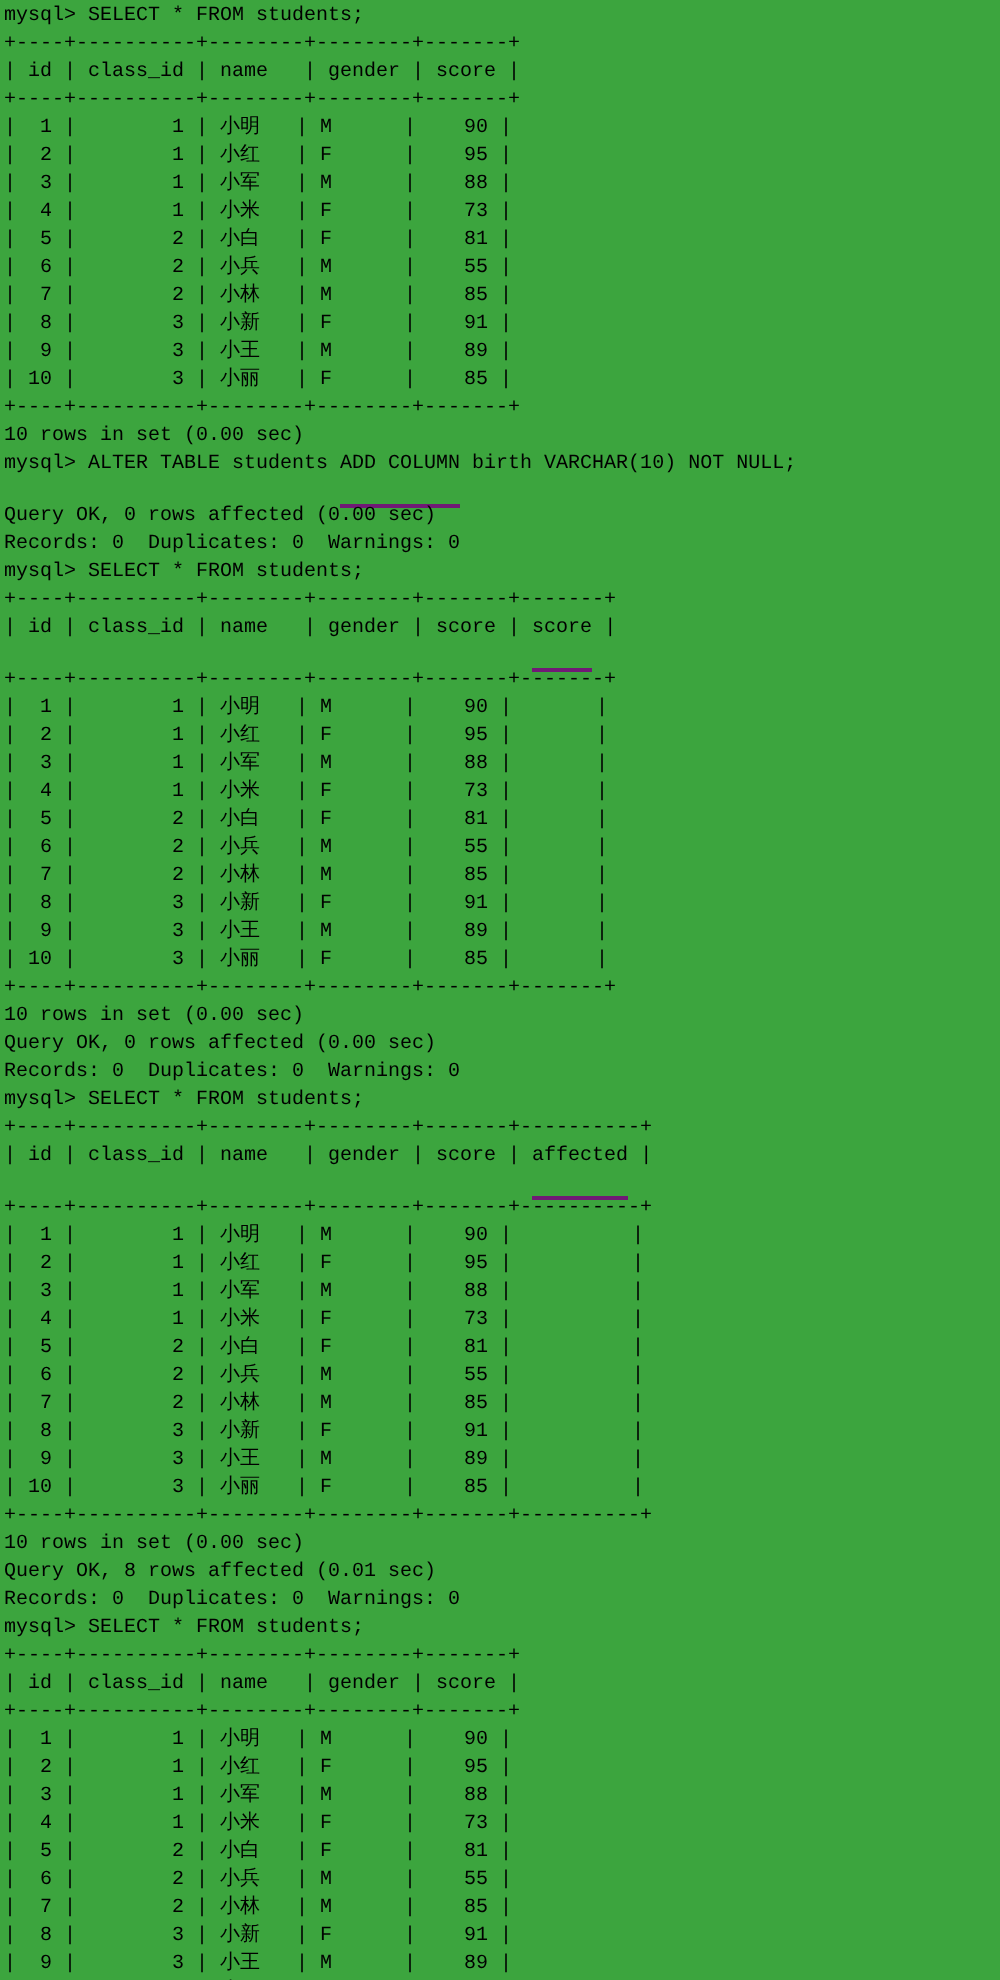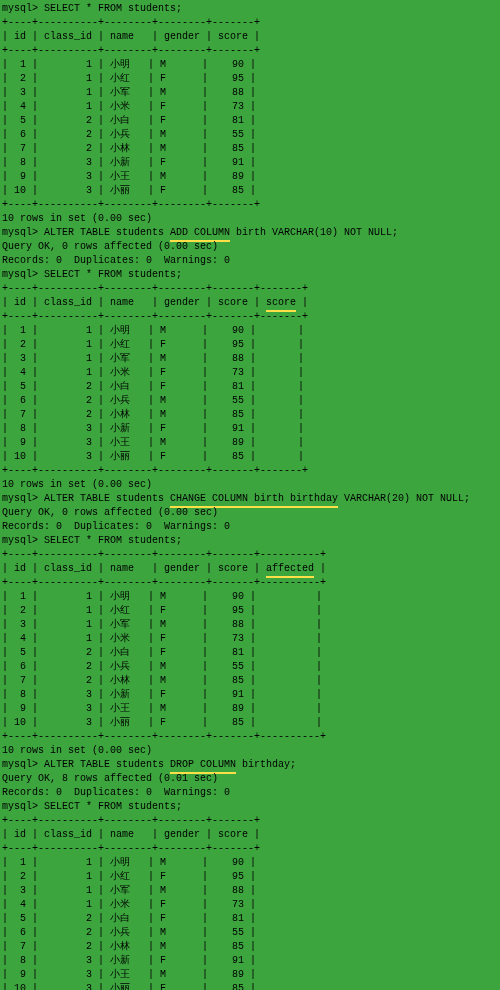--- a/index.html
+++ b/index.html
@@ -9,23 +9,23 @@
     color:#000;
     font-family:"Menlo","Consolas","Courier New",monospace;
     font-size:10px;
     line-height:14px;
     width:500px;
     padding:2px 0 0 0;
     position:relative;
   }
   .line{white-space:pre;padding:0 2px}
   .underline-red{
-    border-bottom:2px solid #fde047;
+    border-bottom:2px solid #701a75;
     display:inline-block;
-    padding-bottom:0;
+    padding-bottom:12px;
     margin-bottom:-2px;
   }
 </style>
 </head>
 <body>
 
 <div id="term">
     <div class="line">mysql&gt; SELECT * FROM students;</div>
     <div class="line">+----+----------+--------+--------+-------+</div>
     <div class="line">| id | class_id | name   | gender | score |</div>
@@ -57,42 +57,40 @@
     <div class="line">|  4 |        1 | 小米   | F      |    73 |       |</div>
     <div class="line">|  5 |        2 | 小白   | F      |    81 |       |</div>
     <div class="line">|  6 |        2 | 小兵   | M      |    55 |       |</div>
     <div class="line">|  7 |        2 | 小林   | M      |    85 |       |</div>
     <div class="line">|  8 |        3 | 小新   | F      |    91 |       |</div>
     <div class="line">|  9 |        3 | 小王   | M      |    89 |       |</div>
     <div class="line">| 10 |        3 | 小丽   | F      |    85 |       |</div>
     <div class="line">+----+----------+--------+--------+-------+-------+</div>
     <div class="line">10 rows in set (0.00 sec)</div>
     <div class="line"></div>
-    <div class="line">mysql&gt; ALTER TABLE students <span class="underline-red">CHANGE COLUMN birth birthday</span> VARCHAR(20) NOT NULL;</div>
     <div class="line">Query OK, 0 rows affected (0.00 sec)</div>
     <div class="line">Records: 0  Duplicates: 0  Warnings: 0</div>
     <div class="line"></div>
     <div class="line">mysql&gt; SELECT * FROM students;</div>
     <div class="line">+----+----------+--------+--------+-------+----------+</div>
     <div class="line">| id | class_id | name   | gender | score | <span class="underline-red">affected</span> |</div>
     <div class="line">+----+----------+--------+--------+-------+----------+</div>
     <div class="line">|  1 |        1 | 小明   | M      |    90 |          |</div>
     <div class="line">|  2 |        1 | 小红   | F      |    95 |          |</div>
     <div class="line">|  3 |        1 | 小军   | M      |    88 |          |</div>
     <div class="line">|  4 |        1 | 小米   | F      |    73 |          |</div>
     <div class="line">|  5 |        2 | 小白   | F      |    81 |          |</div>
     <div class="line">|  6 |        2 | 小兵   | M      |    55 |          |</div>
     <div class="line">|  7 |        2 | 小林   | M      |    85 |          |</div>
     <div class="line">|  8 |        3 | 小新   | F      |    91 |          |</div>
     <div class="line">|  9 |        3 | 小王   | M      |    89 |          |</div>
     <div class="line">| 10 |        3 | 小丽   | F      |    85 |          |</div>
     <div class="line">+----+----------+--------+--------+-------+----------+</div>
     <div class="line">10 rows in set (0.00 sec)</div>
     <div class="line"></div>
-    <div class="line">mysql&gt; ALTER TABLE students <span class="underline-red">DROP COLUMN</span> birthday;</div>
     <div class="line">Query OK, 8 rows affected (0.01 sec)</div>
     <div class="line">Records: 0  Duplicates: 0  Warnings: 0</div>
     <div class="line"></div>
     <div class="line">mysql&gt; SELECT * FROM students;</div>
     <div class="line">+----+----------+--------+--------+-------+</div>
     <div class="line">| id | class_id | name   | gender | score |</div>
     <div class="line">+----+----------+--------+--------+-------+</div>
     <div class="line">|  1 |        1 | 小明   | M      |    90 |</div>
     <div class="line">|  2 |        1 | 小红   | F      |    95 |</div>
     <div class="line">|  3 |        1 | 小军   | M      |    88 |</div>

